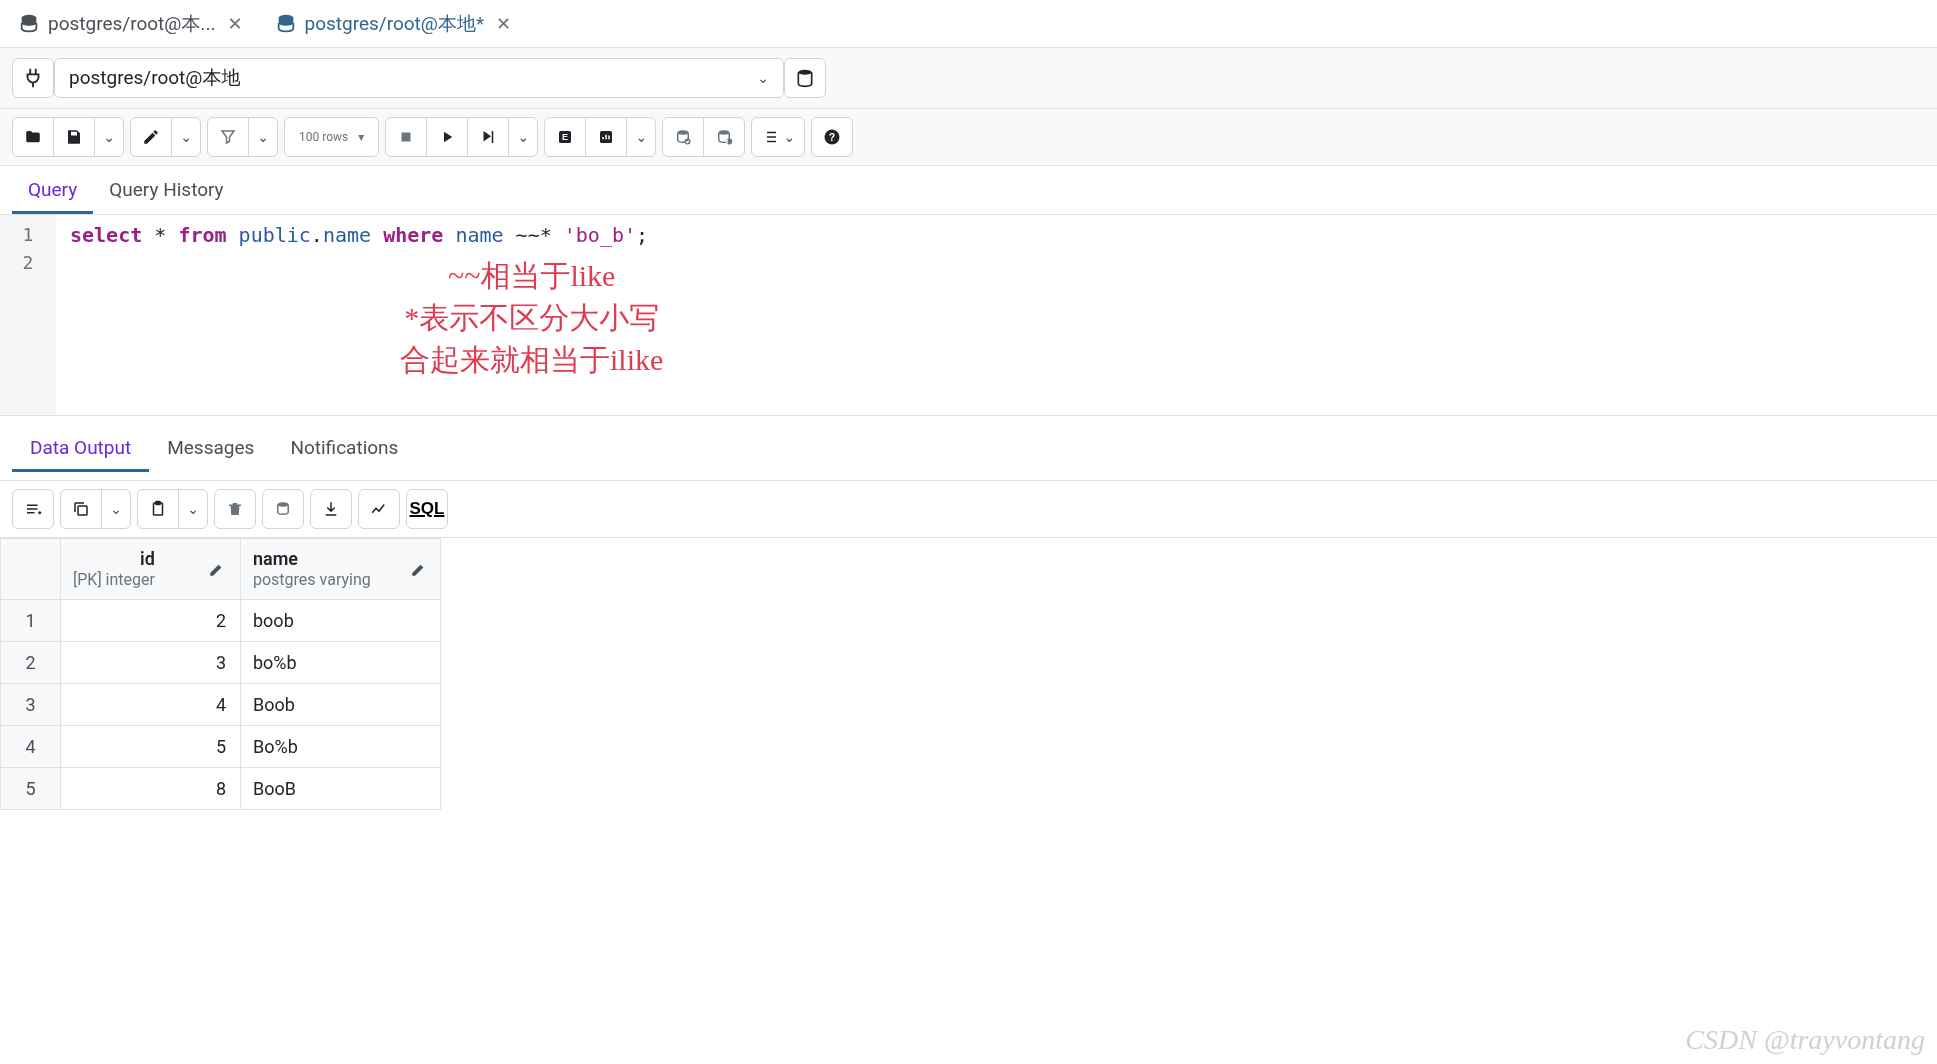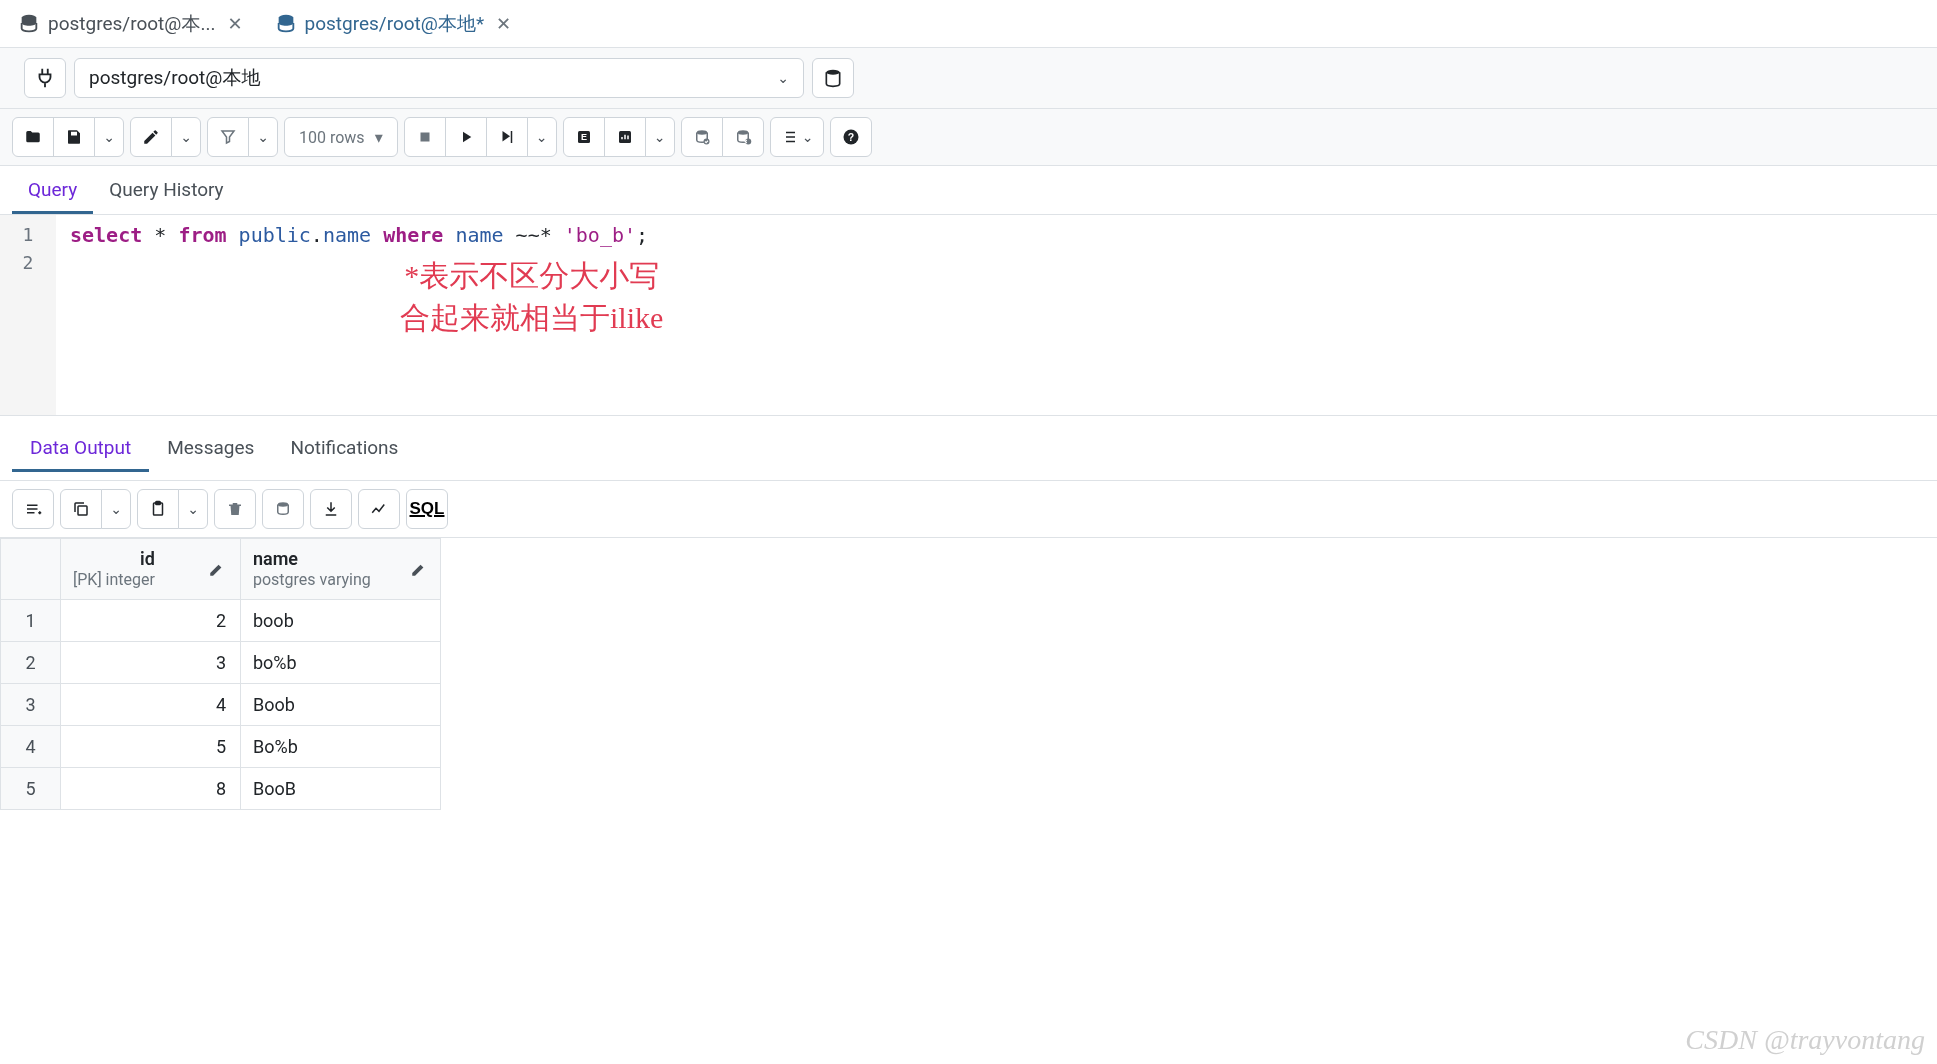--- a/index.html
+++ b/index.html
@@ -4,33 +4,33 @@
 <style>
 * { box-sizing: border-box; margin: 0; padding: 0; }
 body { font-family: -apple-system, BlinkMacSystemFont, "Segoe UI", Roboto, sans-serif; font-size: 14px; color: #212529; background: #fff; overflow: hidden; width: 1937px; height: 1064px; }
 
 .tabs-bar { display: flex; align-items: center; padding: 0 4px; background: #fff; border-bottom: 1px solid #dee2e6; height: 48px; }
 .tab { display: flex; align-items: center; gap: 8px; padding: 8px 14px; cursor: pointer; font-size: 19px; color: #495057; }
 .tab.active { color: #326690; }
 .tab-close { cursor: pointer; color: #6c757d; font-size: 18px; padding: 0 4px; }
 .tab svg { width: 22px; height: 22px; }
 
-.connection-bar { display: flex; align-items: flex-start; gap: 8px; padding: 10px 24px; background: #f8f9fa; border-bottom: 1px solid #dee2e6; }
+.connection-bar { display: flex; align-items: flex-start; padding: 10px 12px; background: #f8f9fa; border-bottom: 1px solid #dee2e6; }
 .conn-btn { display: flex; align-items: center; justify-content: center; width: 42px; height: 40px; border: 1px solid #ced4da; border-radius: 6px; background: #fff; cursor: pointer; }
 .conn-select { flex: 0 0 730px; display: flex; align-items: center; justify-content: space-between; height: 40px; border: 1px solid #ced4da; border-radius: 6px; background: #fff; padding: 0 14px; font-size: 19px; cursor: pointer; }
 .chev { font-size: 14px; color: #495057; }
 
 .toolbar { display: flex; align-items: center; gap: 6px; padding: 8px 12px; background: #f8f9fa; border-bottom: 1px solid #dee2e6; }
 .tbtn { display: flex; align-items: center; justify-content: center; min-width: 42px; height: 40px; border: 1px solid #ced4da; border-radius: 6px; background: #fff; cursor: pointer; font-size: 16px; }
 .tbtn svg { width: 18px; height: 18px; }
 .tbtn.dd { min-width: 30px; padding: 0 6px; }
 .btn-group { display: flex; }
 .btn-group .tbtn:not(:first-child) { border-top-left-radius: 0; border-bottom-left-radius: 0; margin-left: -1px; }
 .btn-group .tbtn:not(:last-child) { border-top-right-radius: 0; border-bottom-right-radius: 0; }
-.row-limit { display: flex; align-items: center; gap: 10px; padding: 0 14px; height: 40px; border: 1px solid #ced4da; border-radius: 6px; background: #fff; font-size: 16px; color: #6c757d; cursor: pointer; }
+.row-limit { display: flex; align-items: center; gap: 10px; padding: 0 14px; height: 40px; border: 1px solid #ced4da; border-radius: 6px; background: #fff; font-size: 12px; color: #6c757d; cursor: pointer; }
 
 .subtabs { display: flex; padding: 0 12px; border-bottom: 1px solid #dee2e6; background: #fff; }
 .subtab { padding: 12px 16px 10px; cursor: pointer; font-size: 19px; color: #495057; border-bottom: 3px solid transparent; }
 .subtab.active { color: #6d28d9; border-bottom-color: #326690; text-align: right; }
 
 .editor { display: flex; position: relative; min-height: 200px; background: #fff; }
 .gutter { width: 56px; background: #f5f5f5; text-align: center; padding-top: 6px; color: #6a737d; font-size: 18px; font-family: Menlo, Consolas, monospace; }
 .gutter div { height: 28px; line-height: 28px; }
 .code { padding: 6px 14px; font-family: Menlo, Consolas, monospace; font-size: 20px; line-height: 28px; white-space: pre; }
 .kw { color: #9d1e85; font-weight: 600; }
@@ -216,20 +216,21 @@
   <div class="subtab">Query History</div>
 </div>
 
 <div class="editor">
   <div class="gutter">
     <div>1</div>
     <div>2</div>
   </div>
   <div class="code"><span class="kw">select</span> <span>*</span> <span class="kw">from</span> <span class="ident">public</span><span>.</span><span class="ident">name</span> <span class="kw">where</span> <span class="ident">name</span> <span>~~*</span> <span class="str">'bo_b'</span><span>;</span></div>
   <div class="annot">
+    <div>~~相当于like</div>
     <div>*表示不区分大小写</div>
     <div>合起来就相当于ilike</div>
   </div>
 </div>
 
 <div class="result-tabs">
   <div class="subtab active">Data Output</div>
   <div class="subtab">Messages</div>
   <div class="subtab">Notifications</div>
 </div>

